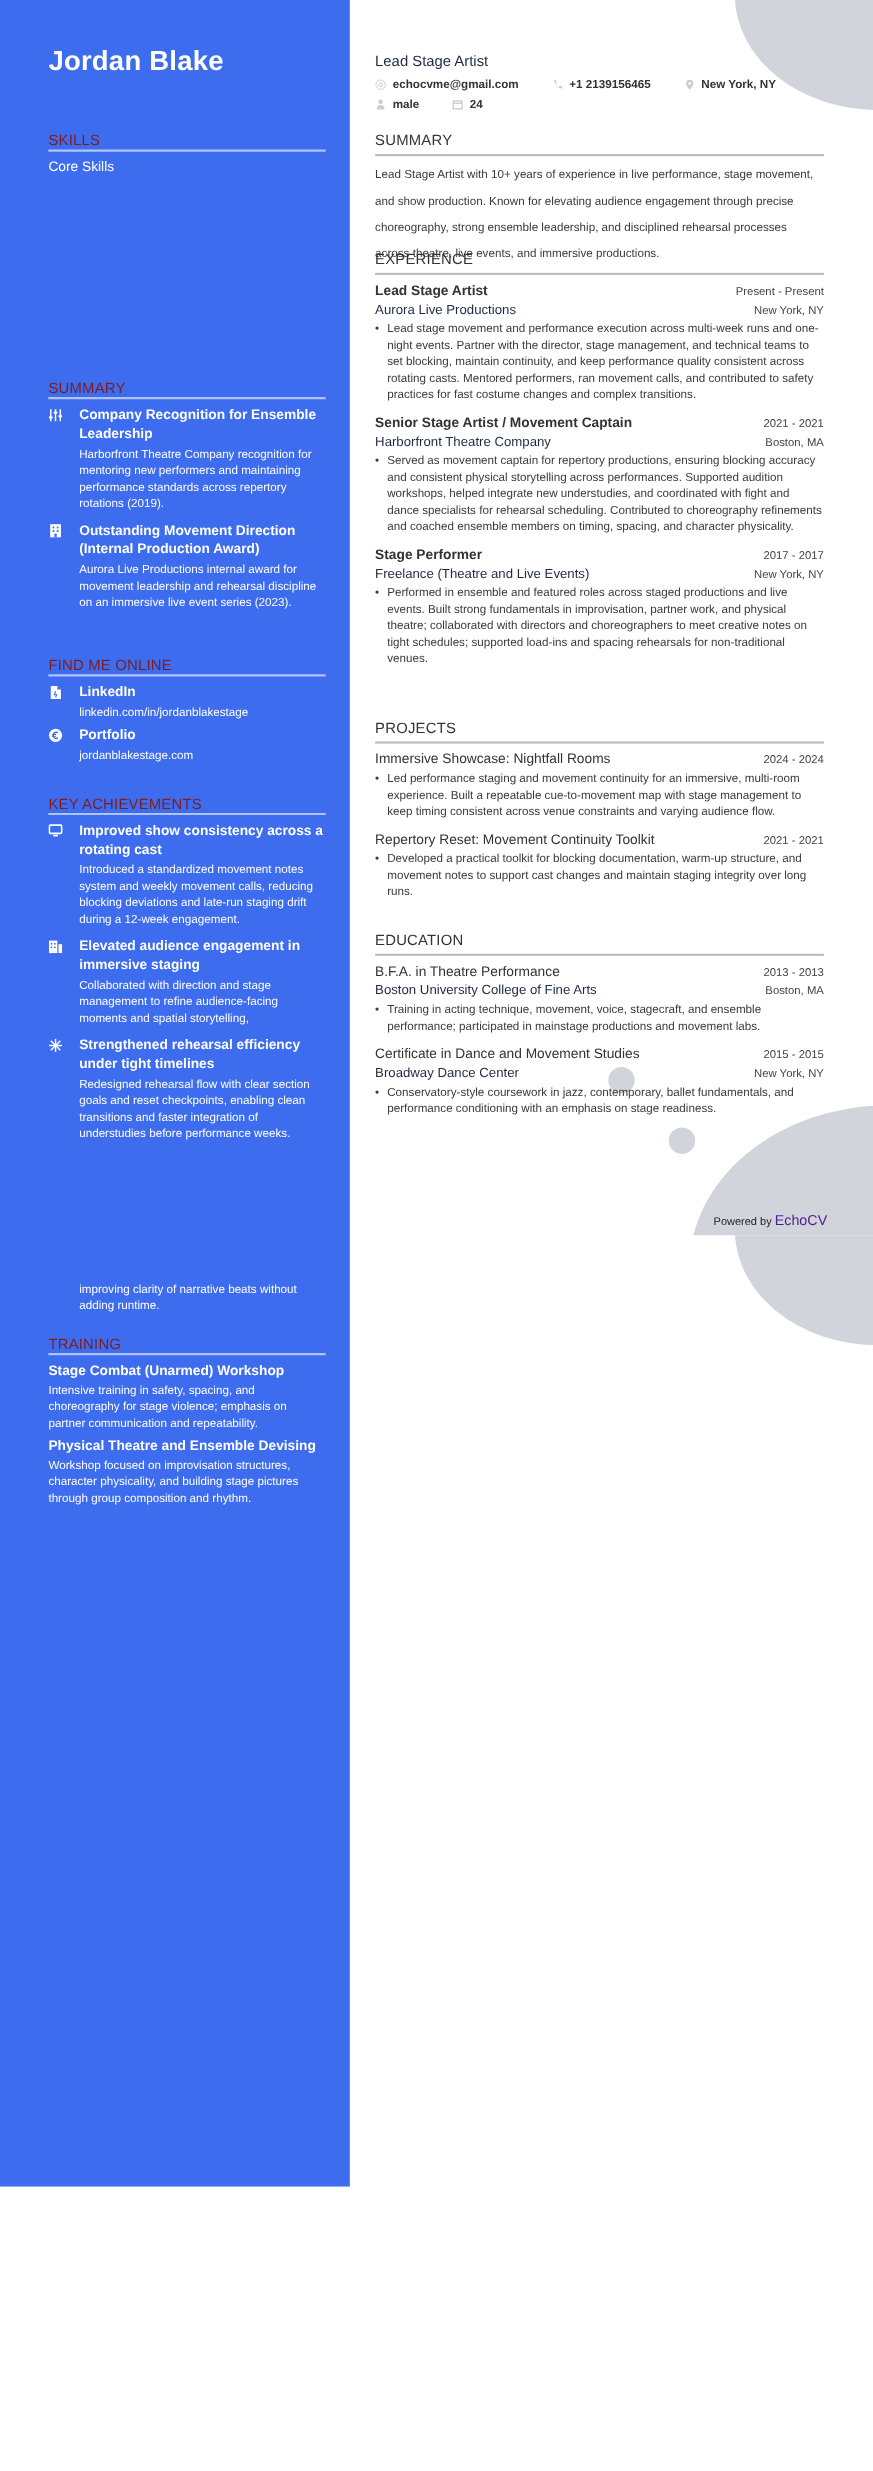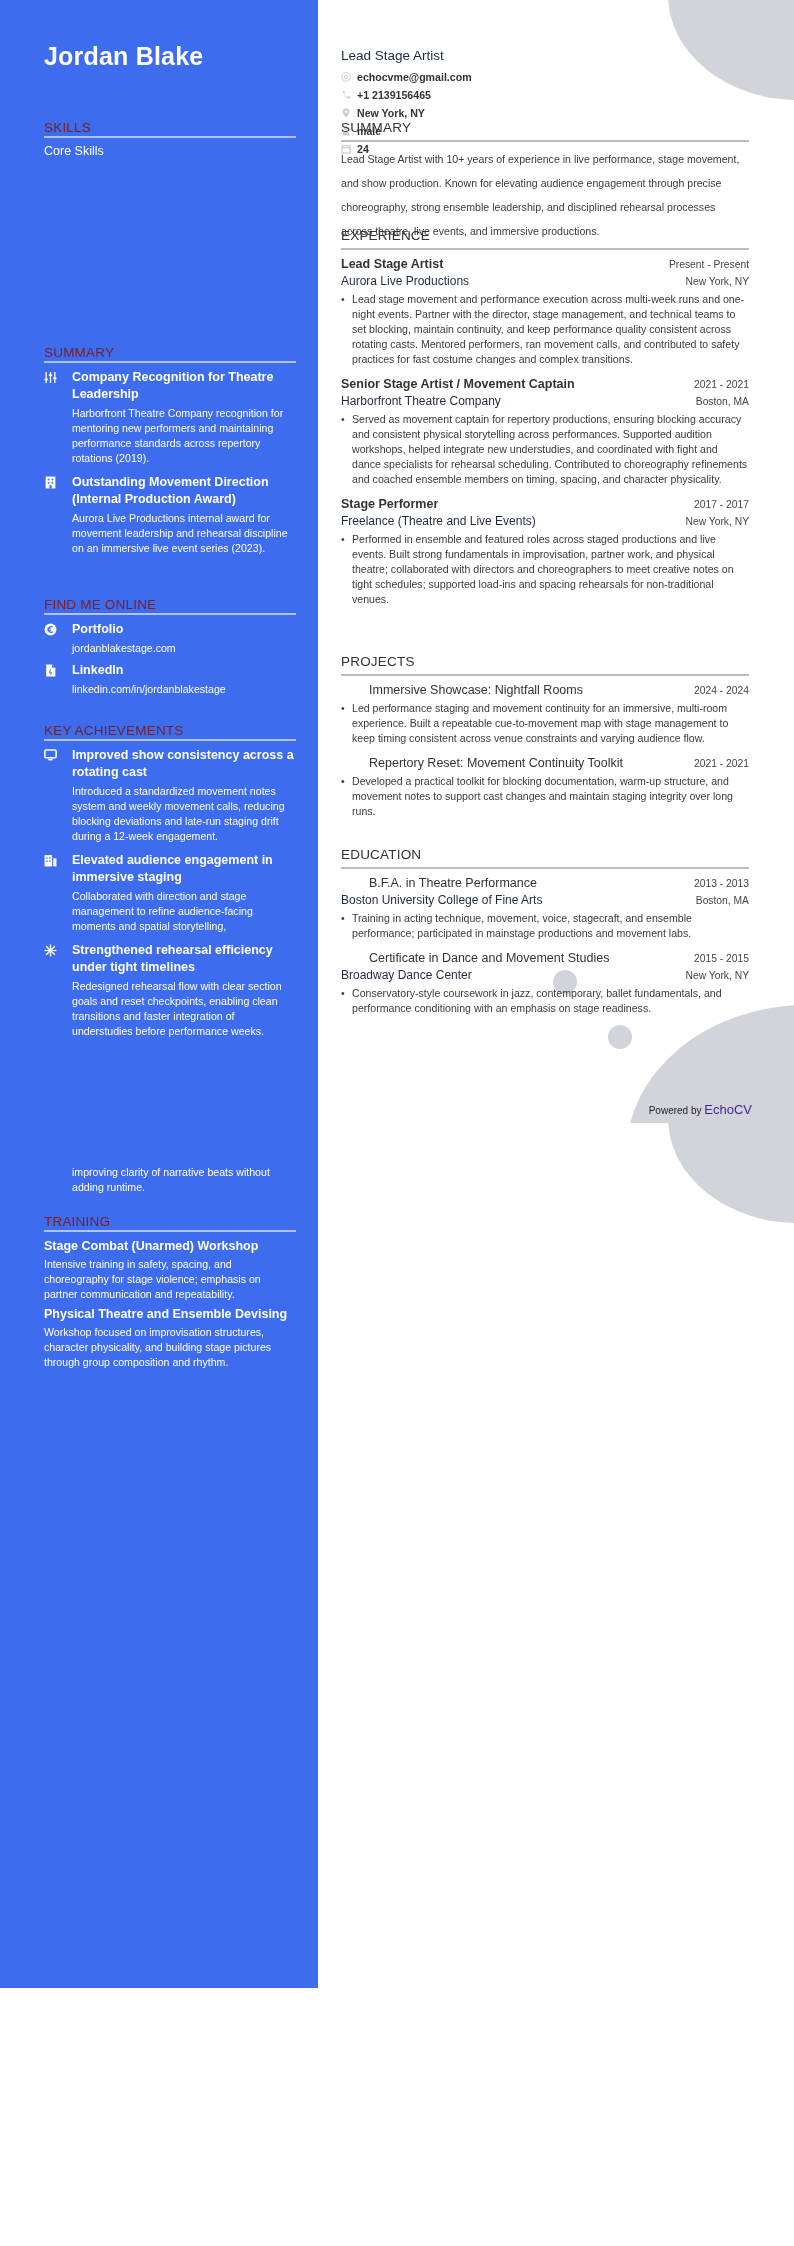--- a/index.html
+++ b/index.html
@@ -19,28 +19,28 @@
   .item .ic svg { width: 13px; height: 13px; display: block; }
   .item .txt { flex: 1; }
   .item .t { font-size: 12.5px; font-weight: bold; line-height: 17px; }
   .item .d { font-size: 10.6px; line-height: 15px; margin-top: 3px; }
   .item .u { font-size: 10.6px; margin-top: 4px; }
   .tr-t { font-size: 12.5px; font-weight: bold; line-height: 17px; margin-top: 4px; }
   .tr-d { font-size: 10.6px; line-height: 15px; margin-top: 2px; margin-bottom: 4px; }
   
   .main { position: absolute; left: 341px; width: 408px; color: #333; }
   .role { font-size: 13.5px; color: #1e2a44; }
-  .contacts { display: flex; flex-wrap: wrap; gap: 2px 14px; font-size: 10.6px; font-weight: bold; color: #333; margin-top: 6px; line-height: 16px; flex-direction: column; }
+  .contacts { display: flex; flex-wrap: wrap; gap: 2px 30px; font-size: 10.6px; font-weight: bold; color: #333; margin-top: 6px; line-height: 16px; }
   .contacts .c { display: flex; align-items: center; gap: 6px; }
   .contacts svg { width: 10px; height: 10px; }
   .m-title { font-size: 13.5px; color: #333; letter-spacing: 0.2px; padding-bottom: 5px; border-bottom: 2px solid #bcbcbc; margin-bottom: 5px; }
   .p { font-size: 10.6px; line-height: 24px; color: #3a3a3a; }
   .row { display: flex; justify-content: space-between; align-items: baseline; }
   .jt { font-size: 12.5px; font-weight: bold; color: #333; line-height: 18px; }
-  .jt.light { font-weight: normal; margin-left: 28px; }
+  .jt.light { font-weight: normal; }
   .dt { font-size: 10.3px; color: #444; }
   .co { font-size: 12px; color: #1e2a44; line-height: 17px; }
   .loc { font-size: 10.3px; color: #444; }
   ul.b { list-style: none; margin: 2px 0 8px 0; }
   ul.b li { position: relative; padding-left: 11px; font-size: 10.6px; line-height: 15px; color: #3a3a3a; }
   ul.b li::before { content: "•"; position: absolute; left: 0; top: 0; }
   .powered { position: absolute; right: 42px; font-size: 10px; color: #222; }
   .powered b { font-weight: normal; font-size: 13px; color: #4c1d95; }
 </style>
 </head>
@@ -84,21 +84,21 @@
               <line x1="10" y1="1" x2="10" y2="11"></line>
             </g>
             <g fill="#fff">
               <rect x="0.5" y="7" width="3" height="1.6"></rect>
               <rect x="4.5" y="3" width="3" height="1.6"></rect>
               <rect x="8.5" y="6" width="3" height="1.6"></rect>
             </g>
           </svg>
         </div>
       <div class="txt">
-        <div class="t">Company Recognition for Theatre Leadership</div>
+        <div class="t">Company Recognition for Ensemble Leadership</div>
         <div class="d">Harborfront Theatre Company recognition for mentoring new performers and maintaining performance standards across repertory rotations (2019).</div>
       </div>
     </div>
     <div class="item">
       <div class="ic">
           <svg viewBox="0 0 12 12">
             <rect x="1.5" y="0.5" width="9" height="11" fill="#fff"></rect>
             <g fill="#3d6cef">
               <rect x="3.5" y="2.5" width="1.5" height="1.5"></rect>
               <rect x="7" y="2.5" width="1.5" height="1.5"></rect>
@@ -110,45 +110,45 @@
         </div>
       <div class="txt">
         <div class="t">Outstanding Movement Direction (Internal Production Award)</div>
         <div class="d">Aurora Live Productions internal award for movement leadership and rehearsal discipline on an immersive live event series (2023).</div>
       </div>
     </div>
   </div>
 
   <div class="sec" style="top:597px;">
     <div class="s-title">FIND ME ONLINE</div>
+    <div class="item" style="margin-bottom:6px;">
+      <div class="ic">
+          <svg viewBox="0 0 12 12">
+            <path d="M2 0.5 H7.5 L10.5 3.5 V11.5 H2 Z" fill="#fff"></path>
+            <path d="M7.5 0.5 V3.5 H10.5" fill="#3d6cef"></path>
+            <path d="M6 5 L5 8 L7 8 L6 10" stroke="#3d6cef" stroke-width="0.9" fill="none"></path>
+          </svg>
+        </div>
+      <div class="txt">
+        <div class="t">LinkedIn</div>
+        <div class="u">linkedin.com/in/jordanblakestage</div>
+      </div>
+    </div>
     <div class="item">
       <div class="ic">
           <svg viewBox="0 0 12 12">
             <circle cx="6" cy="6" r="5.5" fill="#fff"></circle>
             <path d="M8 3.8 A2.6 2.6 0 1 0 8 8.2" stroke="#3d6cef" stroke-width="1.2" fill="none"></path>
             <line x1="3" y1="5.3" x2="6.5" y2="5.3" stroke="#3d6cef" stroke-width="0.9"></line>
             <line x1="3" y1="6.8" x2="6.5" y2="6.8" stroke="#3d6cef" stroke-width="0.9"></line>
           </svg>
         </div>
       <div class="txt">
         <div class="t">Portfolio</div>
         <div class="u">jordanblakestage.com</div>
-      </div>
-    </div>
-    <div class="item" style="margin-bottom:6px;">
-      <div class="ic">
-          <svg viewBox="0 0 12 12">
-            <path d="M2 0.5 H7.5 L10.5 3.5 V11.5 H2 Z" fill="#fff"></path>
-            <path d="M7.5 0.5 V3.5 H10.5" fill="#3d6cef"></path>
-            <path d="M6 5 L5 8 L7 8 L6 10" stroke="#3d6cef" stroke-width="0.9" fill="none"></path>
-          </svg>
-        </div>
-      <div class="txt">
-        <div class="t">LinkedIn</div>
-        <div class="u">linkedin.com/in/jordanblakestage</div>
       </div>
     </div>
   </div>
 
   <div class="sec" style="top:723px;">
     <div class="s-title">KEY ACHIEVEMENTS</div>
     <div class="item">
       <div class="ic">
           <svg viewBox="0 0 12 12">
             <rect x="0.8" y="1" width="10.4" height="7" rx="1" fill="none" stroke="#fff" stroke-width="1.4"></rect>

